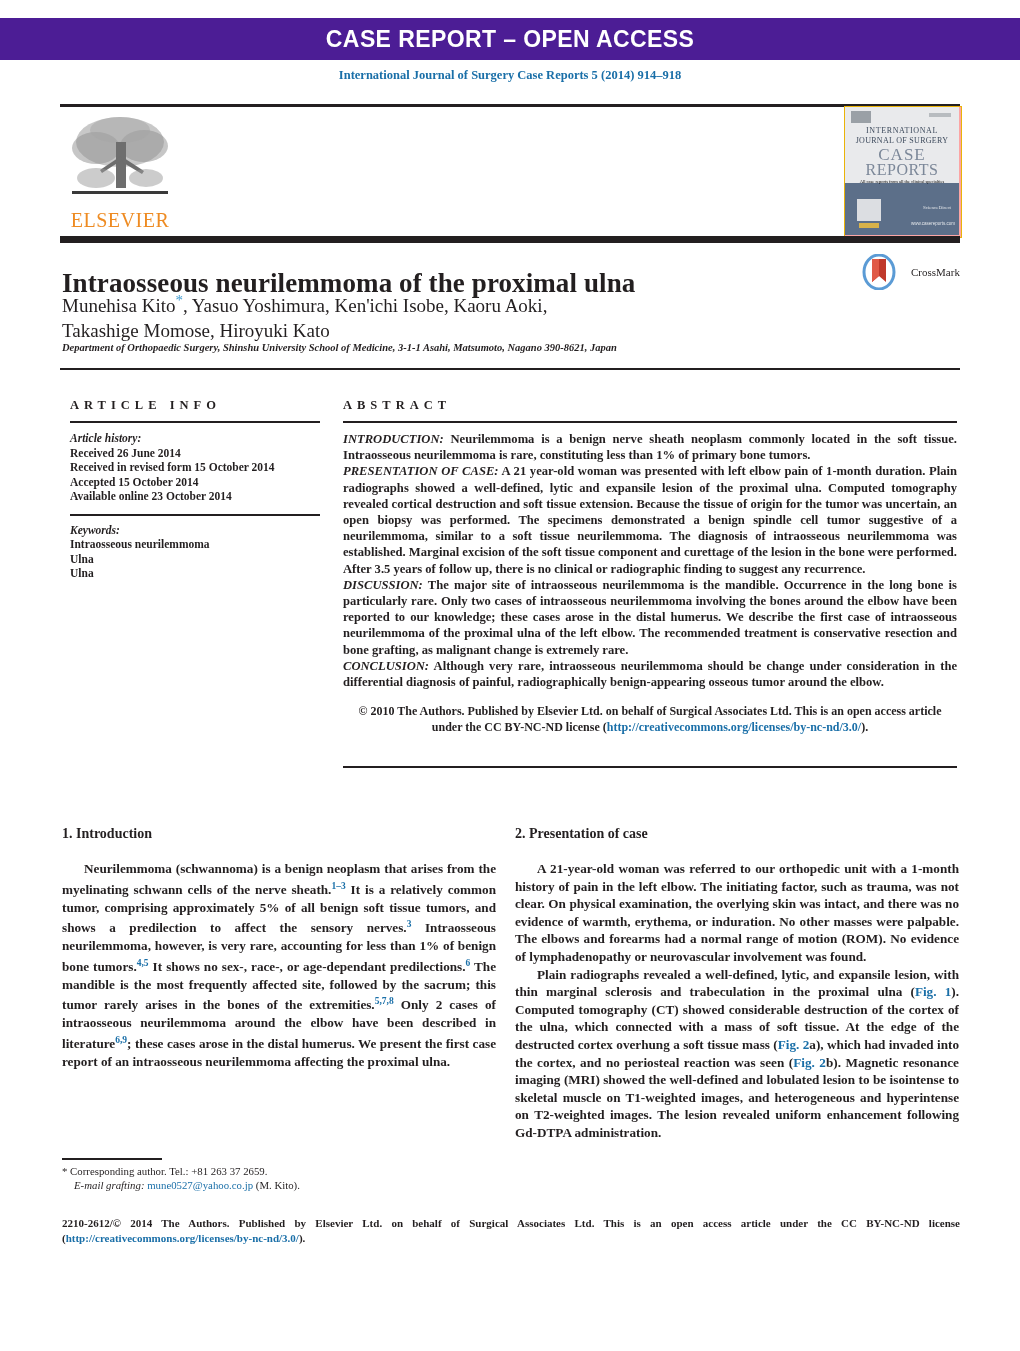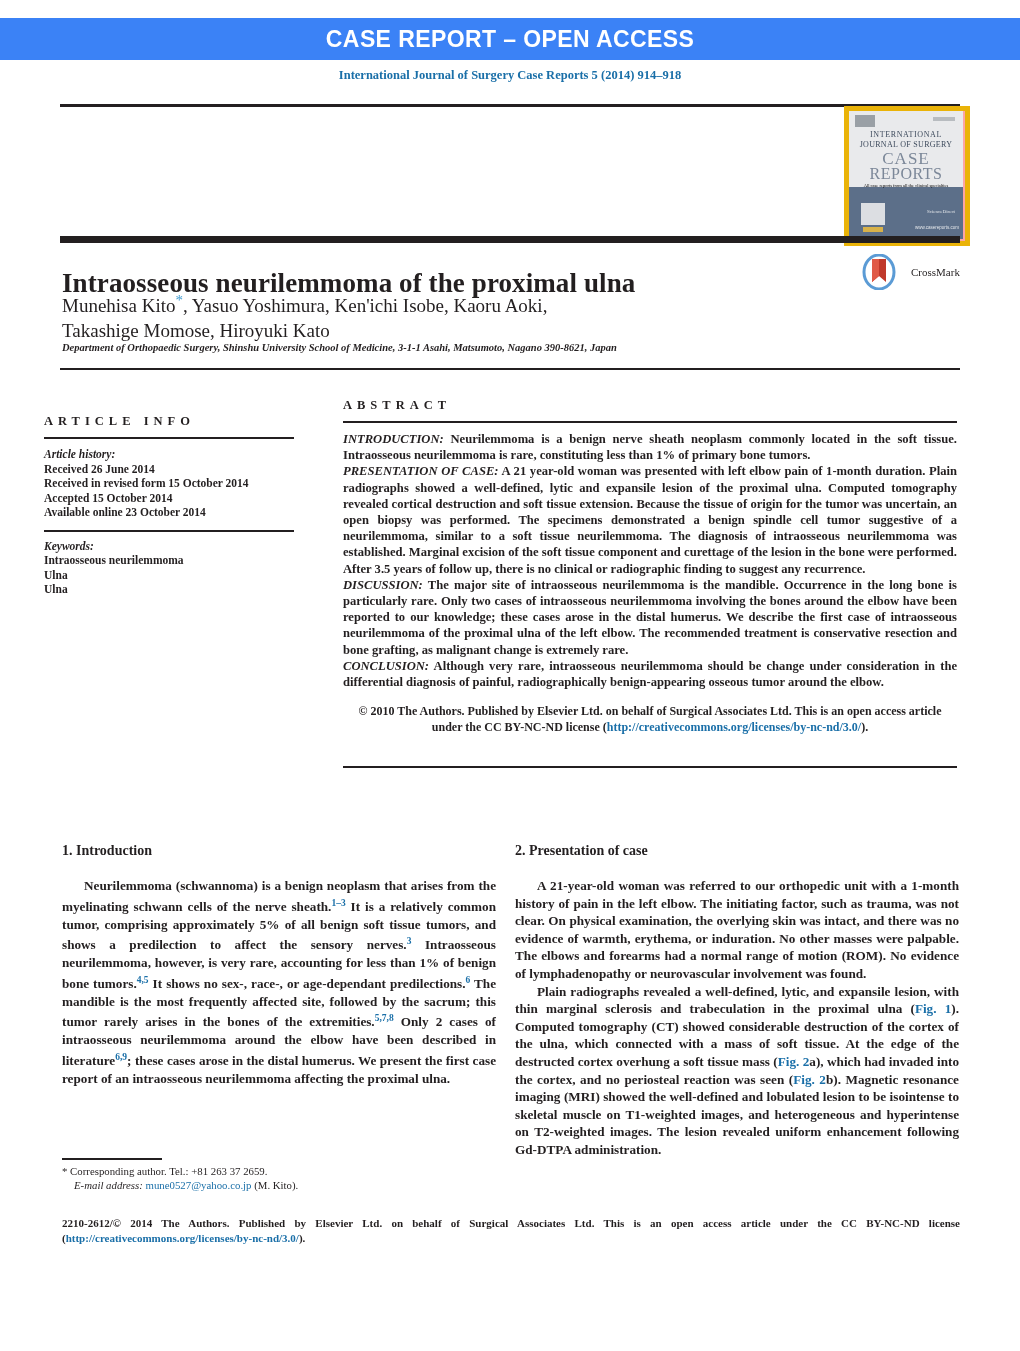--- a/index.html
+++ b/index.html
@@ -20,21 +20,21 @@
     height: 1351px;
     position: relative;
     background: #fff;
   }
 
   
   .banner {
     position: absolute;
     left: 0; top: 18px;
     width: 1020px; height: 42px;
-    background: #3b82f6;
+    background: #4c1d95;
     display: flex;
     align-items: center;
     justify-content: center;
   }
   .banner-text {
     font-family: "Liberation Sans", sans-serif;
     font-weight: bold;
     font-size: 23px;
     letter-spacing: 0.4px;
     color: #ffffff;
@@ -110,21 +110,21 @@
     font-size: 12.5px;
     letter-spacing: 1.1px;
     color: #231f20;
   }
   .homepage-url { color: #3f9bd0; }
 
   .cover-thumb {
     position: absolute;
     left: 784px; top: -4px;
     width: 116px; height: 130px;
-    border: 5px solid #eab308;
+    border: 1px solid #eab308;
     background: #fca5a5;
     overflow: hidden;
   }
 
   .rule-mid {
     position: absolute;
     left: 60px; top: 236px;
     width: 900px; height: 7px;
     background: #231f20;
   }
@@ -179,23 +179,22 @@
   
   .colhead {
     font-family: "Liberation Serif", serif;
     font-weight: bold;
     font-size: 12.5px;
     letter-spacing: 5px;
     color: #231f20;
   }
   .info-col {
     position: absolute;
-    left: 44px; top: 398px;
+    left: 70px; top: 398px;
     width: 250px;
-    margin-top: 16px;
   }
   .abs-col {
     position: absolute;
     left: 343px; top: 398px;
     width: 614px;
   }
   .hr-thin {
     height: 2px; background: #231f20;
     margin: 8px 0 8px 0;
   }
@@ -243,21 +242,21 @@
   }
   .body-right {
     position: absolute;
     left: 515px; top: 826px;
     width: 444px;
   }
   .sec-head {
     font-size: 14px;
     font-weight: bold;
     color: #231f20;
-    margin: 17px 0 18px 0;
+    margin: 0 0 18px 0;
   }
   .para {
     font-size: 13.2px;
     line-height: 17.6px;
     text-align: justify;
     font-weight: bold;
     color: #231f20;
     margin: 0;
     text-indent: 22px;
   }
@@ -304,20 +303,37 @@
   <div class="banner">
     <span class="banner-text">CASE REPORT – OPEN ACCESS</span>
   </div>
 
   <div class="citation">International Journal of Surgery Case Reports 5 (2014) 914–918</div>
 
   <div class="rule-top"></div>
 
   <div class="masthead">
 
+    <div class="elsevier-logo">
+      <svg class="tree-svg" width="108" height="96" viewBox="0 0 108 96">
+        <g fill="#7b7b7b">
+          <ellipse cx="54" cy="30" rx="44" ry="25" fill="#9a9a9a" opacity="0.55"></ellipse>
+          <ellipse cx="30" cy="36" rx="24" ry="16" fill="#8d8d8d" opacity="0.5"></ellipse>
+          <ellipse cx="78" cy="34" rx="24" ry="16" fill="#8d8d8d" opacity="0.5"></ellipse>
+          <ellipse cx="54" cy="18" rx="30" ry="13" fill="#a5a5a5" opacity="0.5"></ellipse>
+          <path d="M50 30 L50 76 L60 76 L60 30 Z" fill="#6e6e6e"></path>
+          <path d="M55 44 L34 58 L36 61 L56 48 Z" fill="#6e6e6e"></path>
+          <path d="M56 50 L76 62 L78 59 L58 46 Z" fill="#6e6e6e"></path>
+          <ellipse cx="30" cy="66" rx="19" ry="10" fill="#9a9a9a" opacity="0.5"></ellipse>
+          <ellipse cx="80" cy="66" rx="17" ry="9" fill="#9a9a9a" opacity="0.5"></ellipse>
+          <rect x="6" y="79" width="96" height="3" fill="#3a3a3a"></rect>
+        </g>
+      </svg>
+      <span class="elsevier-word">ELSEVIER</span>
+    </div>
 
 
     <div class="cover-thumb">
       <svg width="114" height="128" viewBox="0 0 114 128">
         <rect x="0" y="0" width="114" height="128" fill="#5c6f89"></rect>
         <rect x="0" y="0" width="114" height="76" fill="#e9eaec"></rect>
         <rect x="6" y="4" width="20" height="12" fill="#9aa0a6"></rect>
         <rect x="84" y="6" width="22" height="4" fill="#b8bcc0"></rect>
         <text x="57" y="26" text-anchor="middle" font-family="Liberation Serif, serif" font-size="8" fill="#3d4a5c" letter-spacing="0.6">INTERNATIONAL</text>
         <text x="57" y="36" text-anchor="middle" font-family="Liberation Serif, serif" font-size="8" fill="#3d4a5c" letter-spacing="0.3">JOURNAL OF SURGERY</text>
@@ -400,21 +416,21 @@
     <p class="para">A 21-year-old woman was referred to our orthopedic unit with a 1-month history of pain in the left elbow. The initiating factor, such as trauma, was not clear. On physical examination, the overlying skin was intact, and there was no evidence of warmth, erythema, or induration. No other masses were palpable. The elbows and forearms had a normal range of motion (ROM). No evidence of lymphadenopathy or neurovascular involvement was found.</p>
     <p class="para"><span>Plain radiographs revealed a well-defined, lytic, and expansile lesion, with thin marginal sclerosis and trabeculation in the proximal ulna (</span><a class="figref" href="#" style="text-decoration:none;">Fig. 1</a><span>). Computed tomography (CT) showed considerable destruction of the cortex of the ulna, which connected with a mass of soft tissue. At the edge of the destructed cortex overhung a soft tissue mass (</span><a class="figref" href="#" style="text-decoration:none;">Fig. 2</a><span>a), which had invaded into the cortex, and no periosteal reaction was seen (</span><a class="figref" href="#" style="text-decoration:none;">Fig. 2</a><span>b). Magnetic resonance imaging (MRI) showed the well-defined and lobulated lesion to be isointense to skeletal muscle on T1-weighted images, and heterogeneous and hyperintense on T2-weighted images. The lesion revealed uniform enhancement following Gd-DTPA administration.</span></p>
   </div>
 
   <div class="fn-rule"></div>
   <div class="footnote">
     <div>
       <span>*</span><span> Corresponding author. Tel.: +81 263 37 2659.</span>
     </div>
     <div style="padding-left:12px;">
-      <span class="it">E-mail address:</span>
+      <span class="it">E-mail grafting:</span>
       <a class="lnk" href="#" style="text-decoration:none;">mune0527@yahoo.co.jp</a><span> (M. Kito).</span>
     </div>
   </div>
 
   <div class="footer">
     <div class="flow">
       <span>2210-2612/© 2014 The Authors. Published by Elsevier Ltd. on behalf of Surgical Associates Ltd. This is an open access article under the CC BY-NC-ND license (</span><a class="lnk" href="#" style="text-decoration:none;">http://creativecommons.org/licenses/by-nc-nd/3.0/</a><span>).</span>
     </div>
   </div>
 

